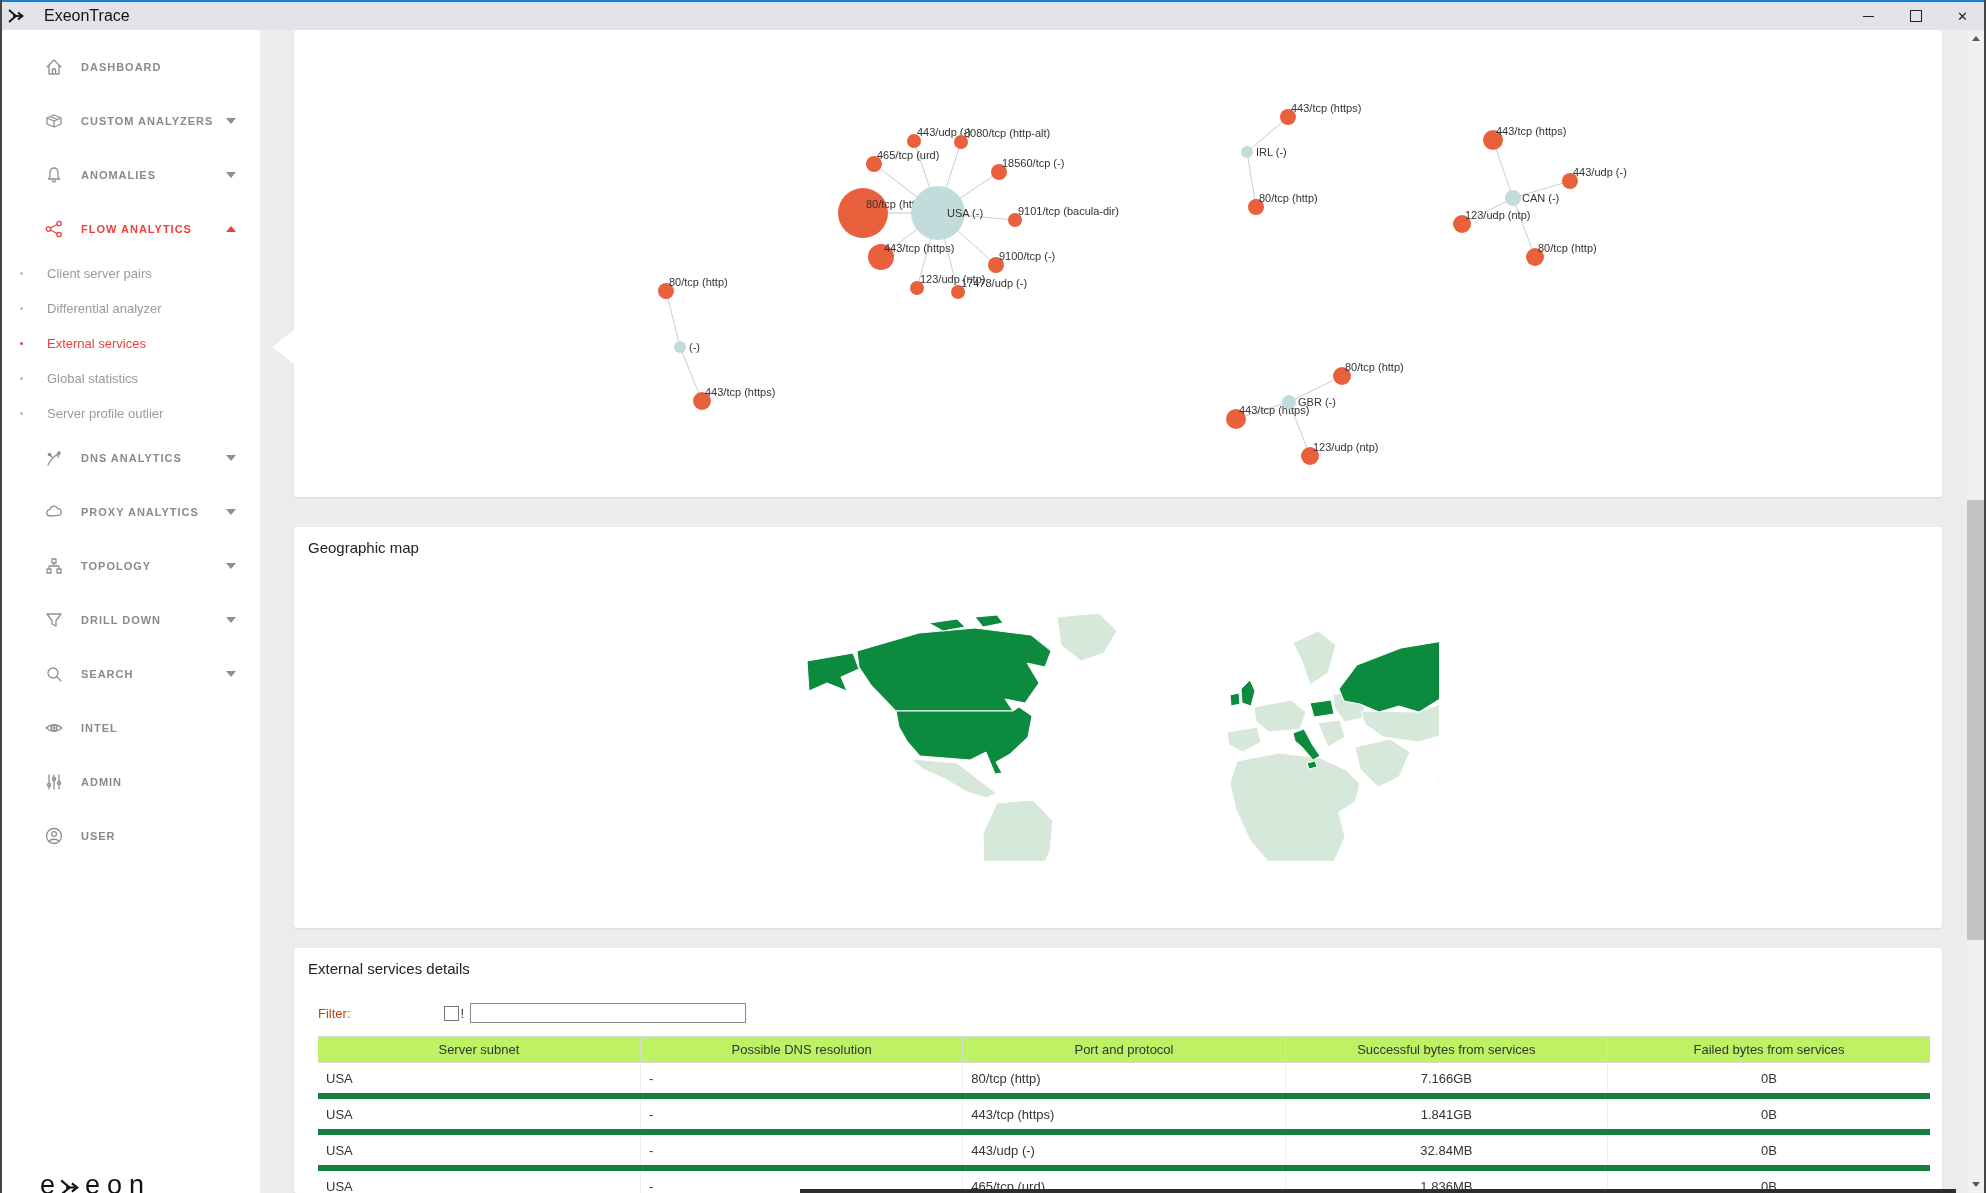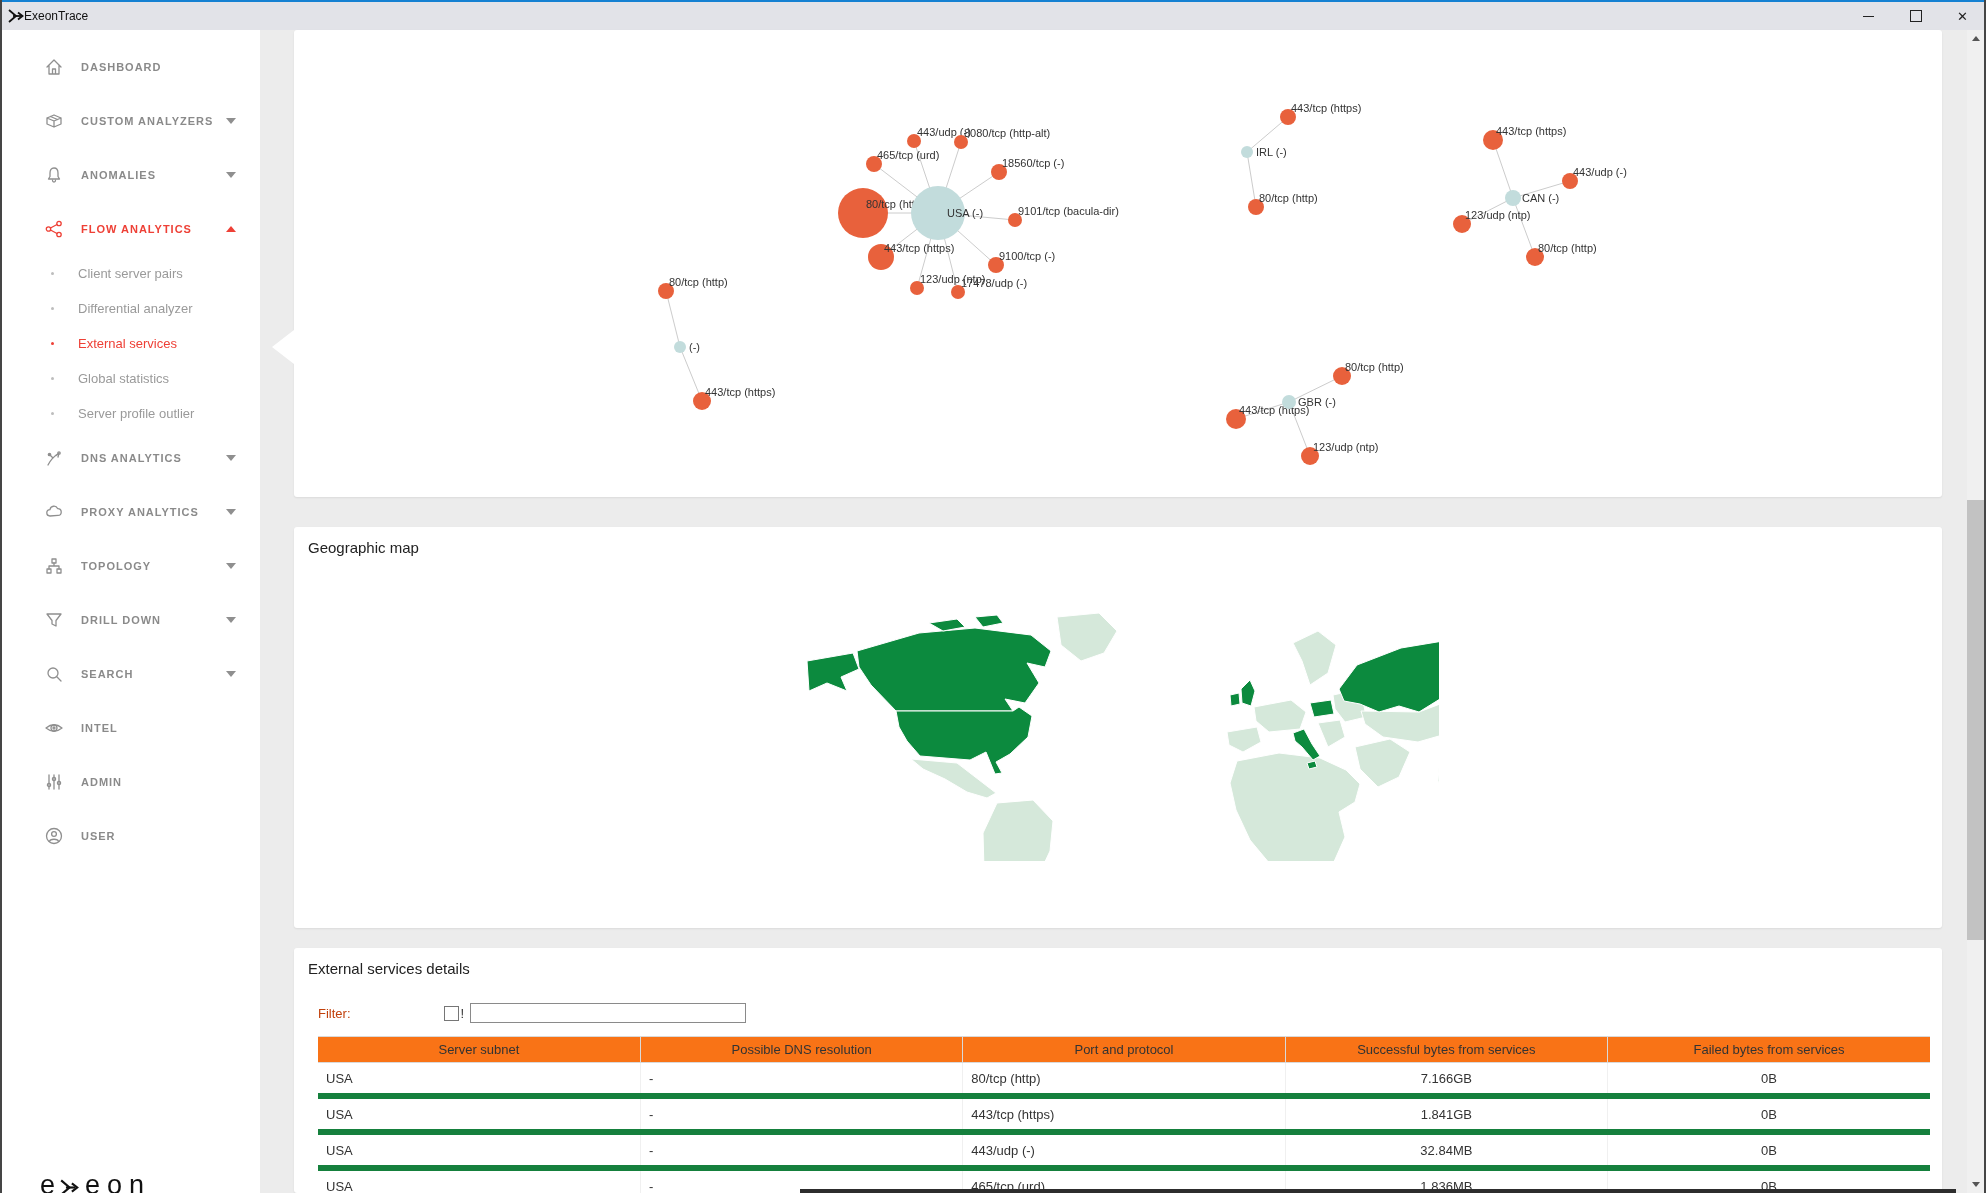--- a/index.html
+++ b/index.html
@@ -7,41 +7,41 @@
     width:1986px;height:1193px;position:relative;overflow:hidden;
     font-family:"Liberation Sans",sans-serif;background:#ececec;
   }
   
   .titlebar{
     position:absolute;left:0;top:0;width:1986px;height:30px;
     background:#e2e3e8;border-top:2px solid #1581d2;box-sizing:border-box;
     display:flex;align-items:center;
   }
   .titlebar .app-icon{margin-left:8px;width:16px;height:16px}
-  .titlebar .app-title{margin-left:0;font-size:12px;color:#111}
+  .titlebar .app-title{margin-left:20px;font-size:16px;color:#111}
   .win-buttons{margin-left:auto;display:flex;height:100%}
   .win-btn{width:47px;height:100%;display:flex;align-items:center;justify-content:center;cursor:pointer}
   .glyph-min{width:11px;height:0;border-top:1px solid #222}
   .glyph-max{width:10px;height:10px;border:1px solid #222}
   .glyph-close{font-size:13px;color:#222;line-height:1}
   .edge-left{position:absolute;left:0;top:0;width:2px;height:1193px;background:#454545}
   .edge-right{position:absolute;right:0;top:0;width:2px;height:1193px;background:#454545}
   .bottom-strip{position:absolute;left:800px;top:1189px;width:1156px;height:4px;background:#2d2d2d}
 
   
   .sidebar{position:absolute;left:0;top:30px;width:260px;height:1163px;background:#fff;}
   .side-list{padding-top:10px}
   .side-item{height:54px;display:flex;align-items:center;padding-left:44px;position:relative;cursor:pointer}
   .side-item svg{width:20px;height:20px;flex:none;stroke:#8f8f8f;fill:none;stroke-width:1.3;stroke-linecap:round;stroke-linejoin:round}
   .side-item .lbl{margin-left:17px;font-size:11px;font-weight:700;letter-spacing:1px;color:#8a8a8a;white-space:nowrap}
   .side-item.active svg{stroke:#ee4036}
   .side-item.active .lbl{color:#ee4036}
   .chev{position:absolute;right:24px;width:0;height:0;border-left:5px solid transparent;border-right:5px solid transparent;border-top:6px solid #8f8f8f}
   .chev.up{border-top:none;border-bottom:6px solid #ee4036}
-  .sub-item{height:35px;display:flex;align-items:center;padding-left:43px;cursor:pointer}
+  .sub-item{height:35px;display:flex;align-items:center;padding-left:12px;cursor:pointer}
   .sub-item .dot{width:3px;height:3px;border-radius:50%;background:#bdbdbd;margin-left:8px;flex:none}
   .sub-item .lbl{margin-left:24px;font-size:13px;color:#9a9a9a;white-space:nowrap}
   .sub-item.active .lbl{color:#ee4036}
   .sub-item.active .dot{background:#ee4036}
   .brand{position:absolute;left:40px;top:1140px;display:flex;align-items:center;color:#111}
   .brand .bl{font-size:27px;letter-spacing:7px}
   .brand svg{width:19px;height:19px;margin:3px 6px 0 -2px}
 
   
   .card{position:absolute;background:#fff;border-radius:3px;box-shadow:0 1px 2px rgba(0,0,0,.08)}
@@ -60,21 +60,21 @@
   #map-svg{position:absolute;left:505px;top:84px}
   #map-svg path{stroke:#fff;stroke-width:1}
 
   
   .filter-row{position:absolute;left:24px;top:55px;display:flex;align-items:center}
   .filter-label{font-size:13px;color:#c2410c}
   .filter-check{width:13px;height:13px;margin-left:93px;border:1px solid #767676;background:#fff}
   .filter-bang{font-size:13px;color:#333;margin-left:2px}
   .filter-input{margin-left:6px;width:266px;height:18px;border:1px solid #8a8a8a;background:#fff;font-size:13px;padding:0 4px}
   table.svc{position:absolute;left:24px;top:88px;width:1612px;border-collapse:collapse;table-layout:fixed;font-size:13px;color:#333}
-  table.svc th{height:23px;font-weight:400;background:#f97316;border:1px solid #d9d9d9;border-left:none;border-right:1px solid #d9d9d9;text-align:center;overflow:hidden;white-space:nowrap}
+  table.svc th{height:23px;font-weight:400;background:#bef264;border:1px solid #d9d9d9;border-left:none;border-right:1px solid #d9d9d9;text-align:center;overflow:hidden;white-space:nowrap}
   table.svc th:last-child{border-right:none}
   table.svc td{height:30px;border-bottom:6px solid #15803d;border-right:1px solid #f0f0f0;padding:0 8px;overflow:hidden;white-space:nowrap}
   table.svc td:last-child{border-right:none}
   table.svc td.num{text-align:center}
 
   
   .vscroll{position:absolute;right:2px;top:30px;width:17px;height:1163px;background:#f0f0f0}
   .vs-arrow{position:absolute;left:0;width:17px;height:17px;display:flex;align-items:center;justify-content:center}
   .tri-up{width:0;height:0;border-left:4px solid transparent;border-right:4px solid transparent;border-bottom:5px solid #555}
   .tri-down{width:0;height:0;border-left:4px solid transparent;border-right:4px solid transparent;border-top:5px solid #555}

